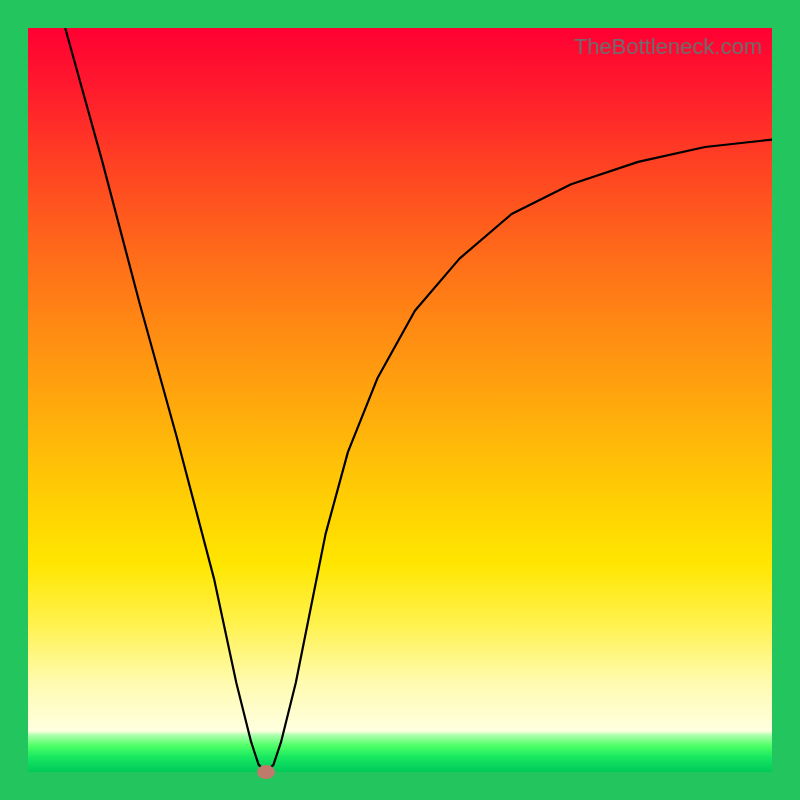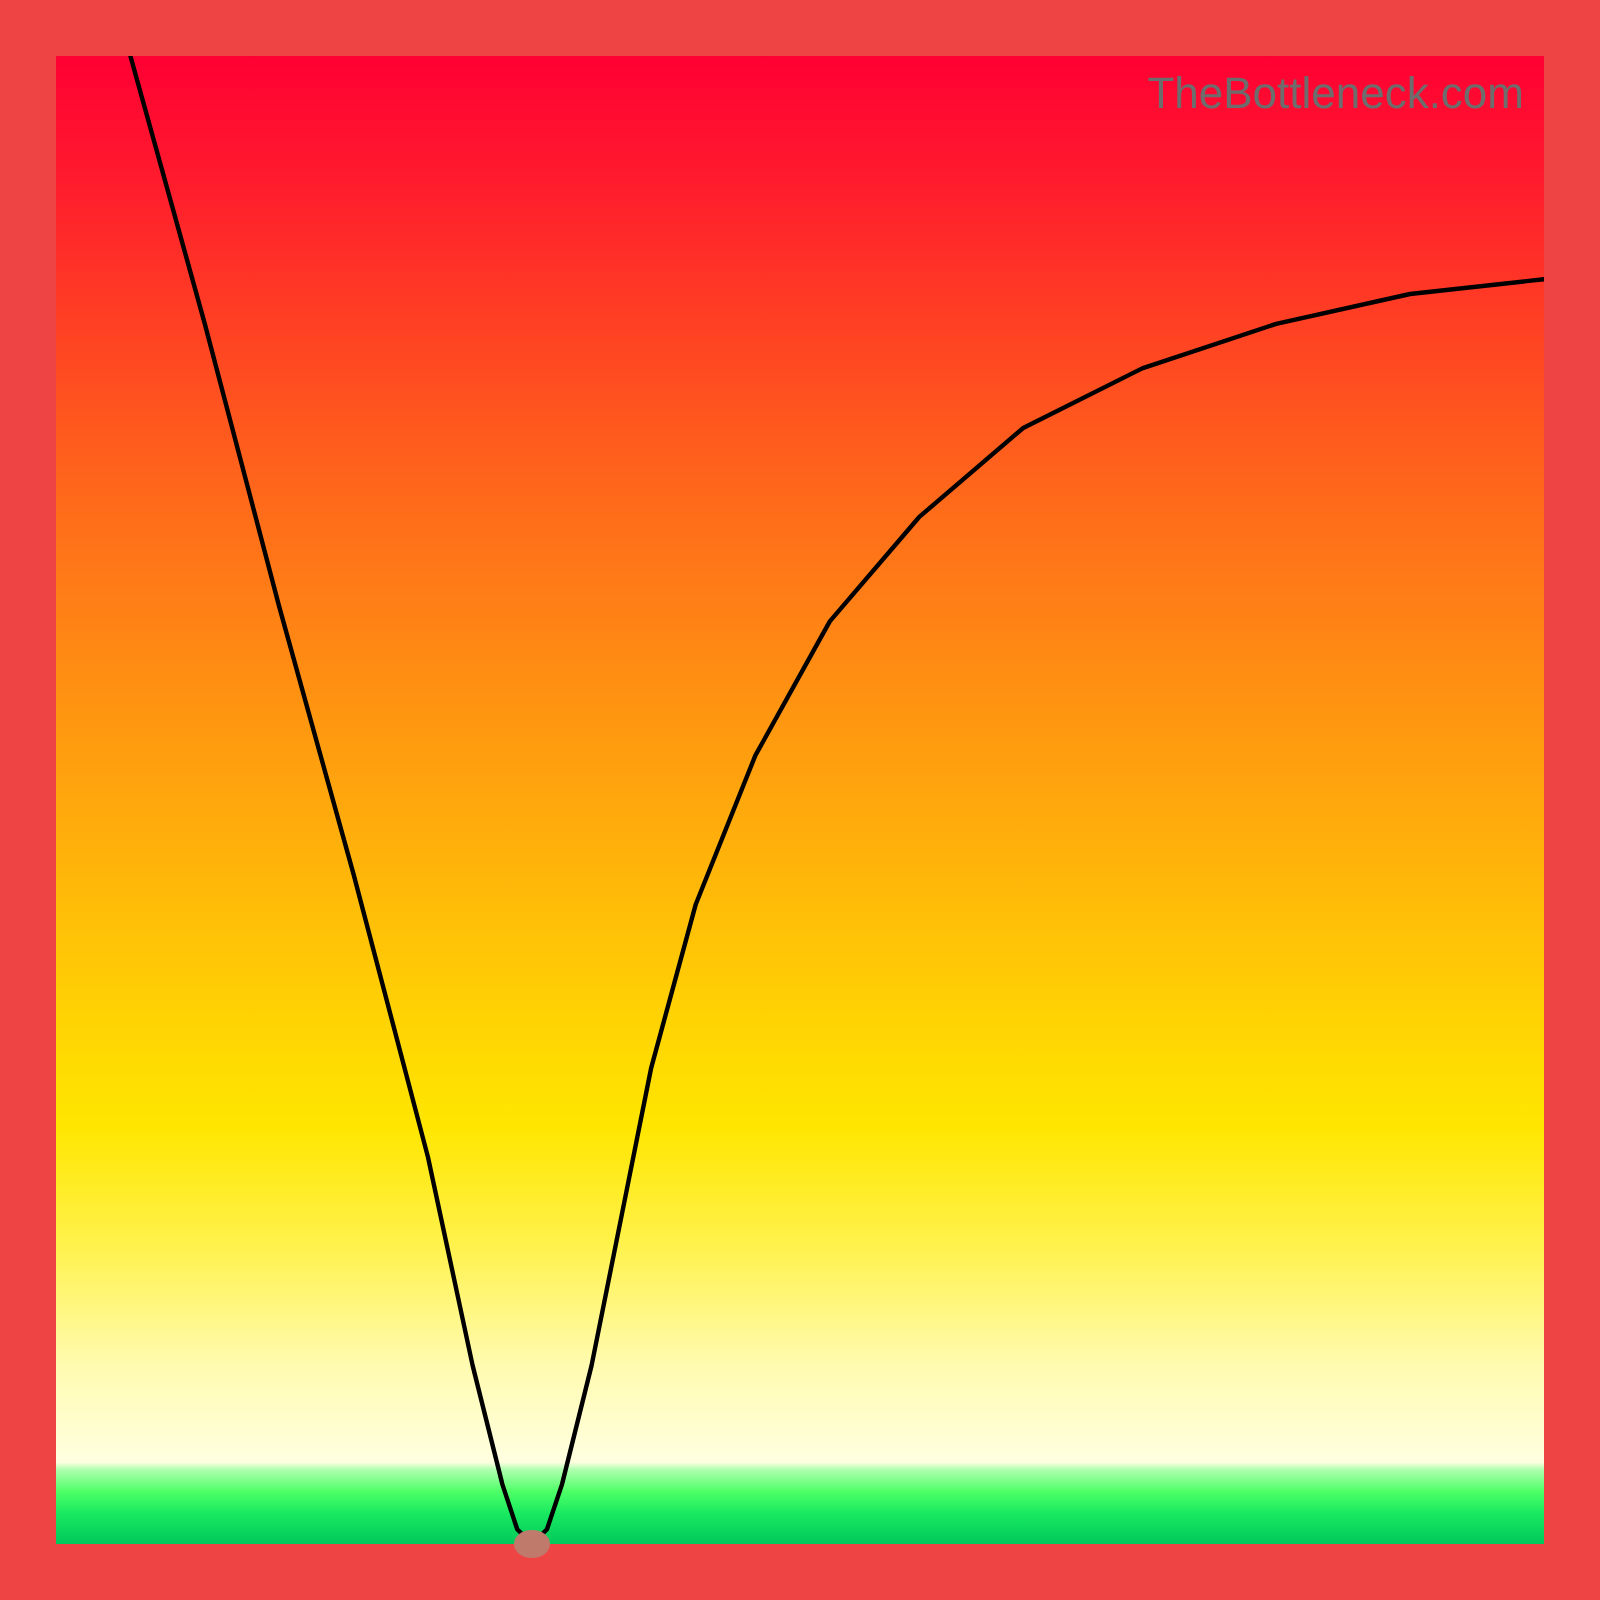--- a/index.html
+++ b/index.html
@@ -8,21 +8,21 @@
     width: 800px;
     height: 800px;
     background: #000;
     font-family: Arial, Helvetica, sans-serif;
     overflow: hidden;
   }
   .frame {
     position: relative;
     width: 800px;
     height: 800px;
-    background: #ef4444;
+    background: #22c55e;
   }
   .plot-area {
     position: absolute;
     left: 28px;
     top: 28px;
     width: 744px;
     height: 744px;
     
     background: linear-gradient(
       to bottom,

